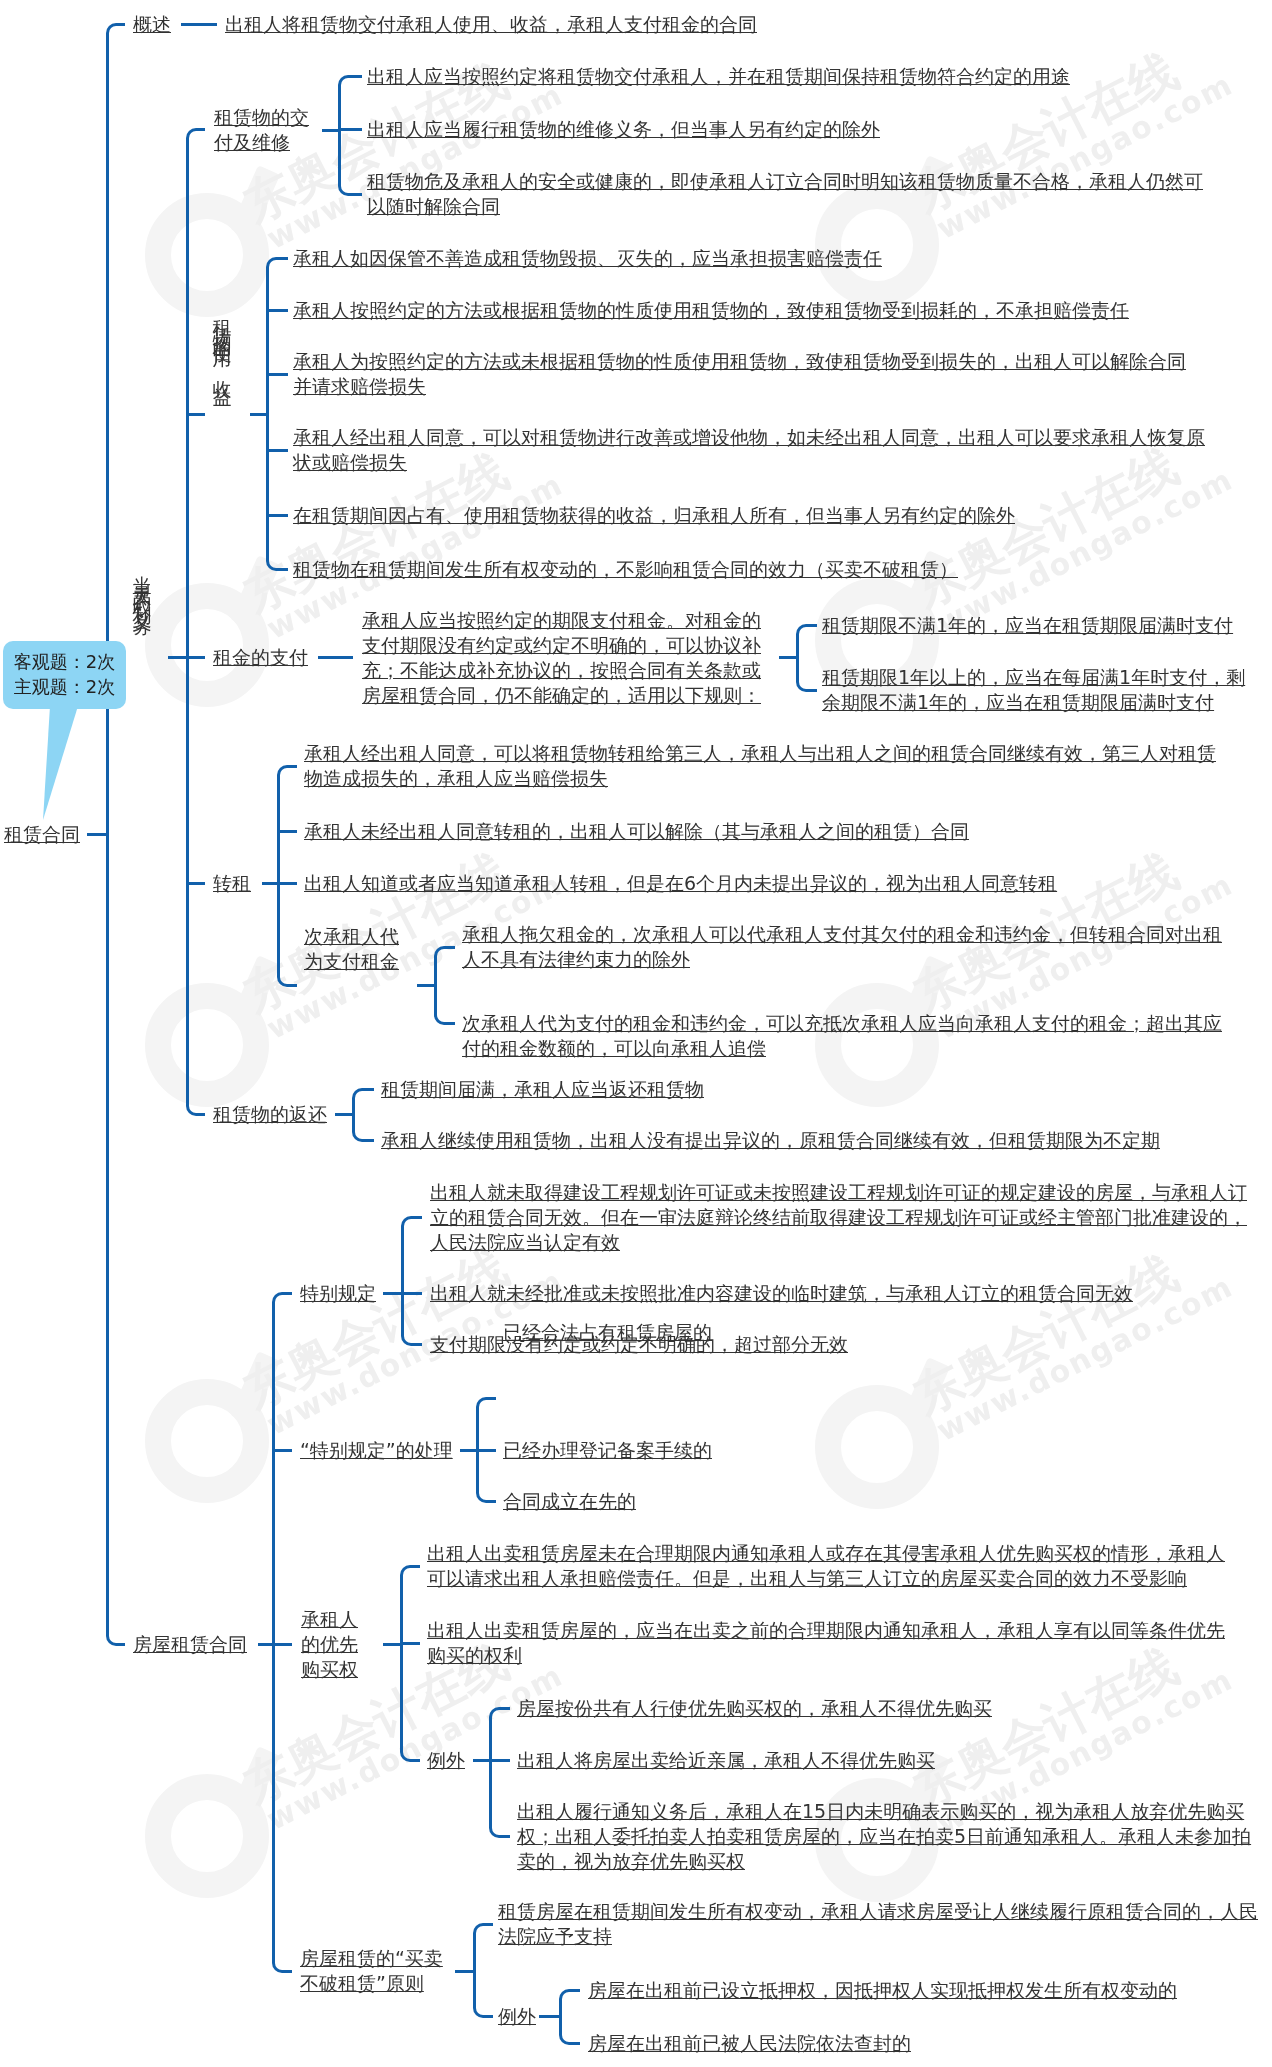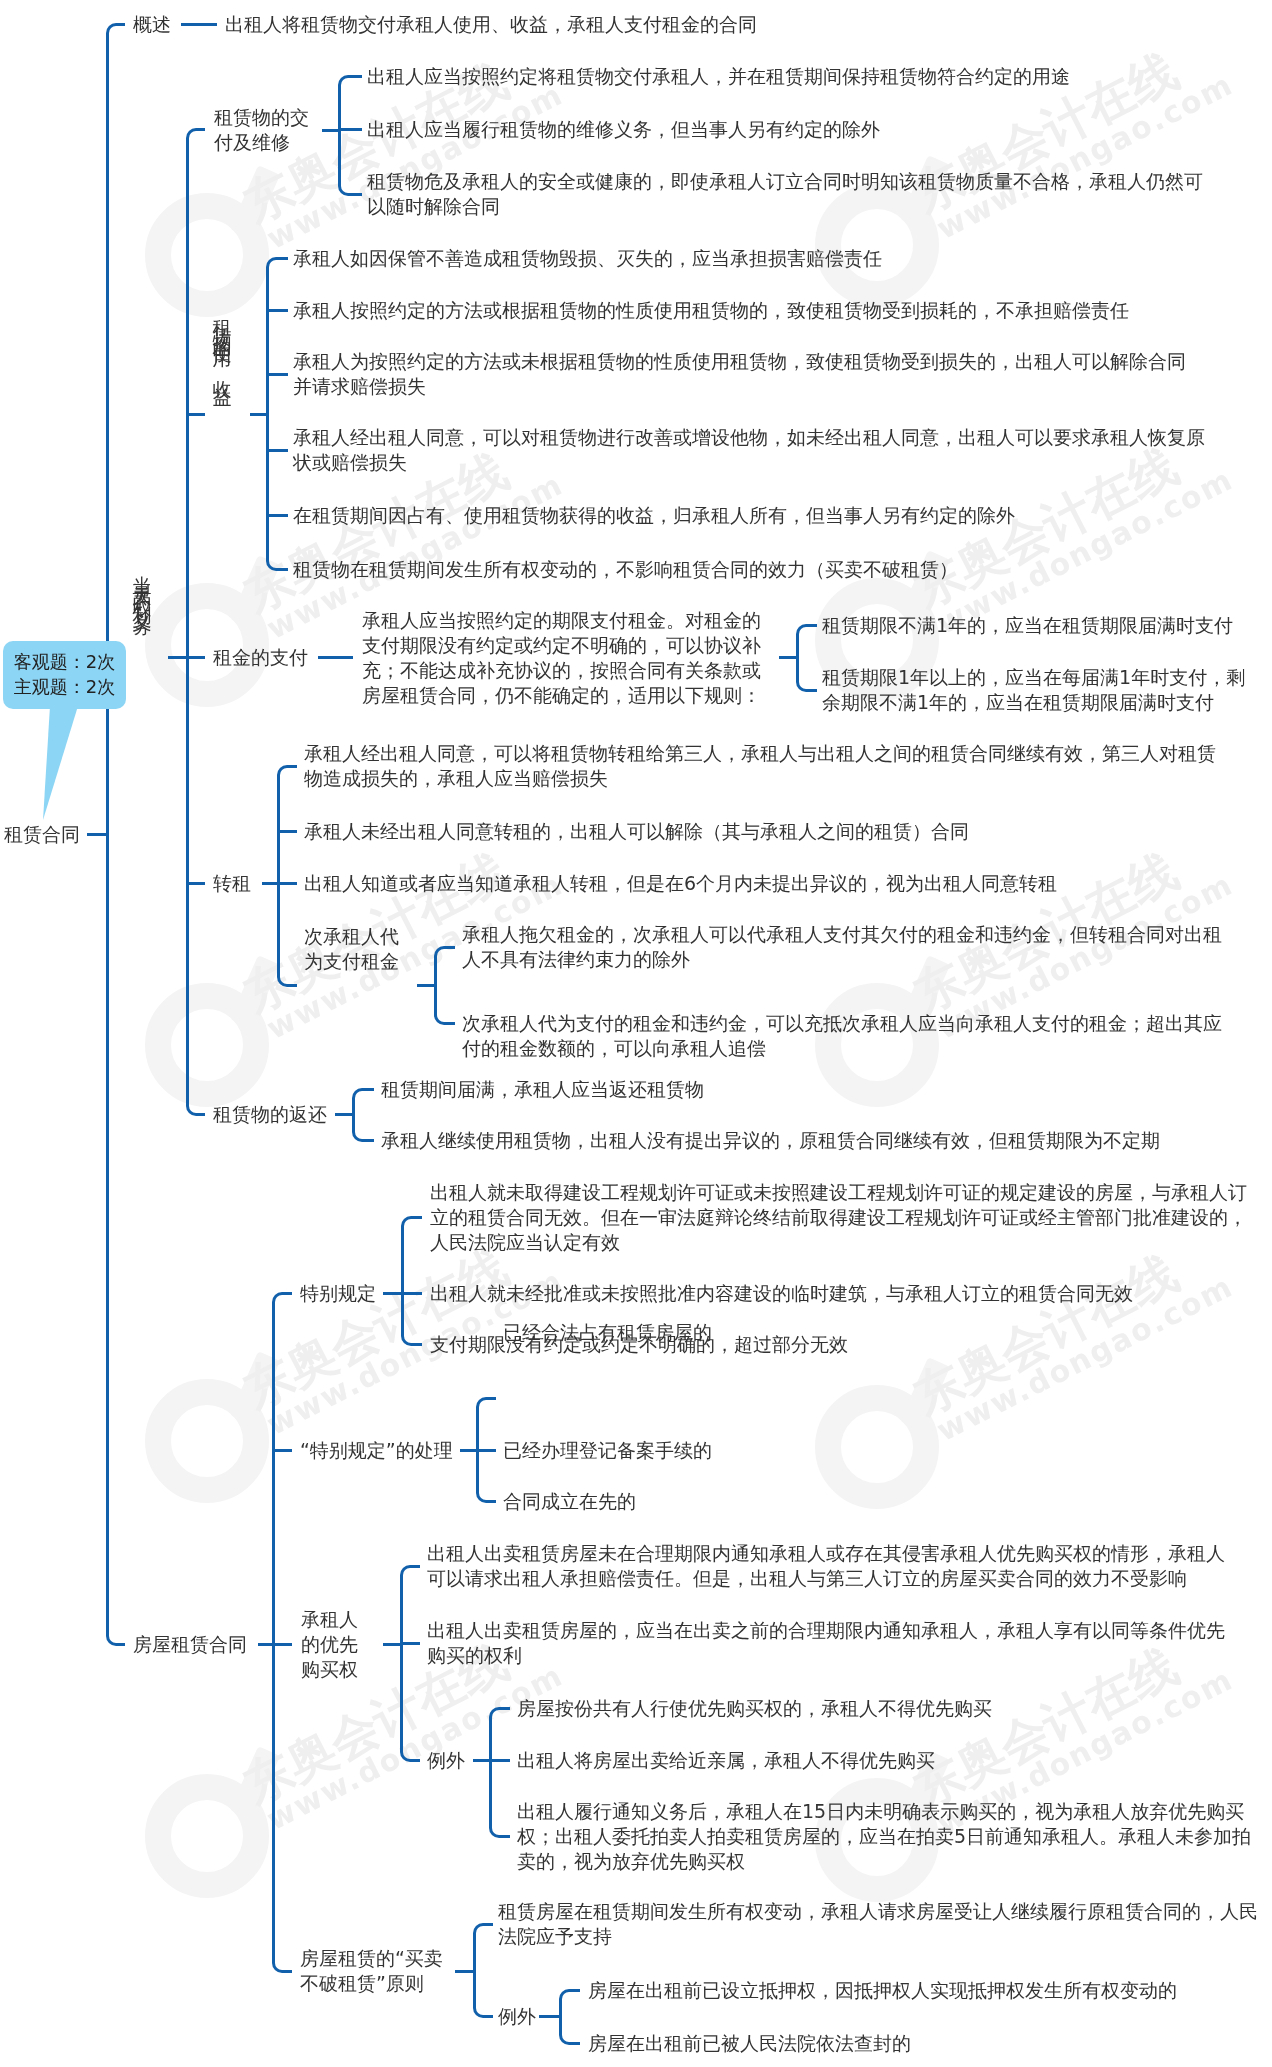--- a/index.html
+++ b/index.html
@@ -1,19 +1,19 @@
 <!DOCTYPE html>
 <html style="--line: #1160ab; --text: #333333; --callout: #8dd5f4; --wm: #efefef;"><head>
 <meta charset="utf-8">
 <style>
   :root { --line:#1160ab; --text:#333333; --callout:#8dd5f4; --wm:#efefef; }
   html, body { margin:0; padding:0; background:#ffffff; }
   body { width:1272px; height:2067px; position:relative; overflow:hidden;
          font-family:"DejaVu Sans", "Liberation Sans", sans-serif; }
-  .t { position:absolute; white-space:pre; font-size:19px; line-height:25px; color:var(--text); z-index:2; }
+  .t { position:absolute; white-space:pre; font-size:19px; line-height:25px; color:var(--text); z-index:2;text-decoration:underline; }
   .v { position:absolute; writing-mode:vertical-rl; text-orientation:upright; font-size:19px;
        line-height:20px; letter-spacing:6px; color:var(--text); z-index:2; white-space:nowrap; }
   .h { position:absolute; height:3px; background:var(--line); z-index:1; }
   .br { position:absolute; box-sizing:border-box; border:3px solid var(--line); border-right:none;
         border-radius:10px 0 0 10px; z-index:1; }
   .callout { position:absolute; left:3px; top:641px; width:123px; height:68px; border-radius:10px;
              background:var(--callout); z-index:2; box-sizing:border-box; padding-top:8px;
              text-align:center; font-size:18px; line-height:25px; color:#222; white-space:pre; }
   .tail { position:absolute; left:0; top:700px; z-index:2; }
   .wm { position:absolute; width:0; height:0; z-index:0; }

